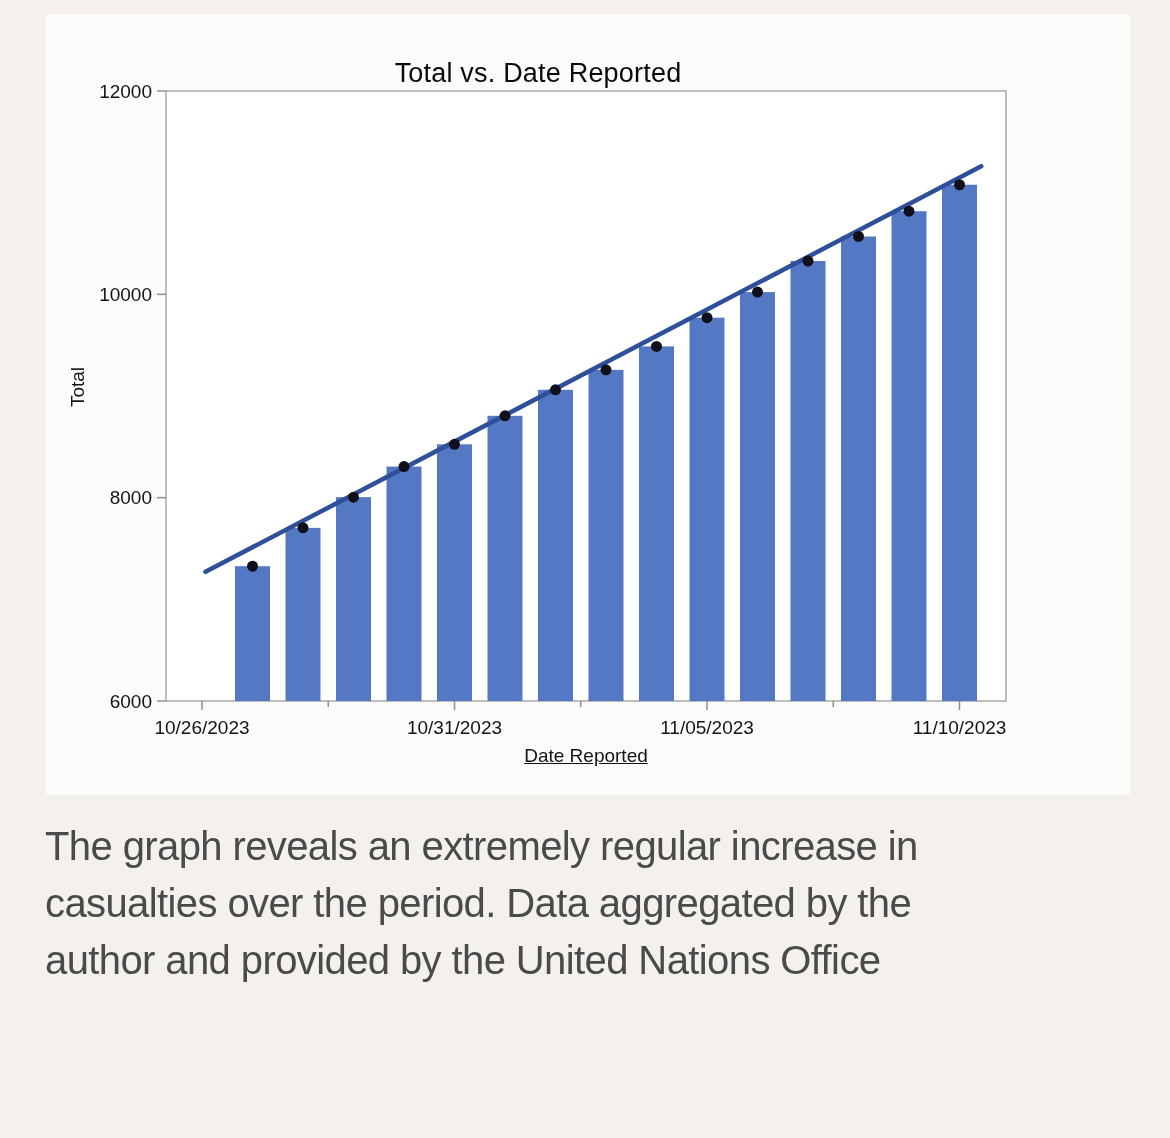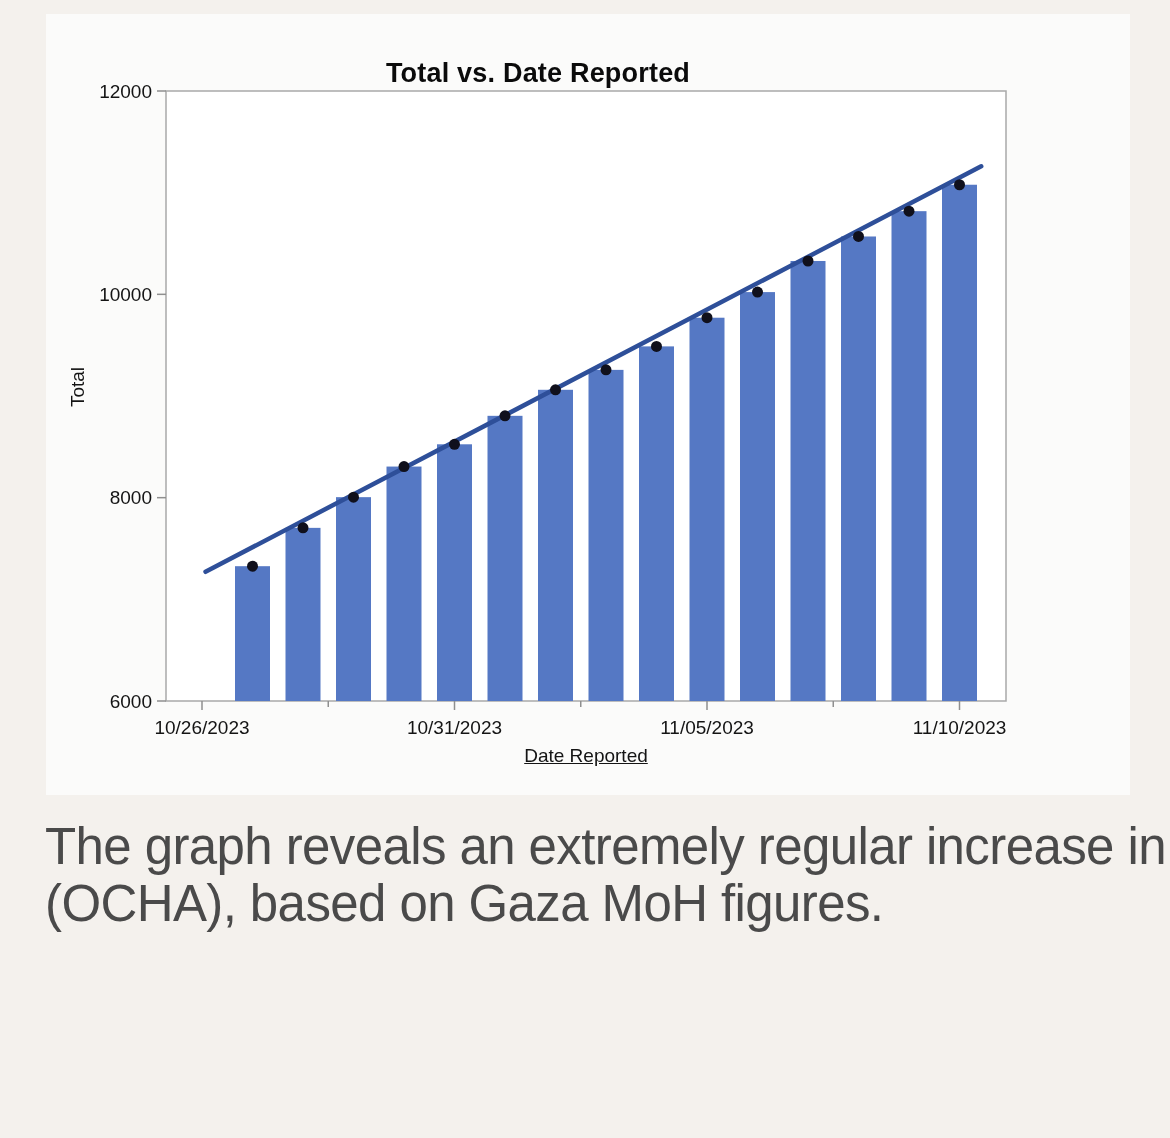--- a/index.html
+++ b/index.html
@@ -22,21 +22,21 @@
     height: 781px;
     background: #fbfbfa;
   }
   .chart-title {
     position: absolute;
     left: 24px;
     top: 44px;
     width: 936px;
     text-align: center;
     font-size: 27px;
-    font-weight: bold;
+    font-weight: normal;
     color: #0b0b0b;
     letter-spacing: 0.2px;
   }
   .chart-svg {
     position: absolute;
     left: 0;
     top: 0;
   }
   .y-axis-label {
     position: absolute;
@@ -59,21 +59,21 @@
     text-align: center;
     font-size: 19px;
     color: #141414;
     text-decoration: underline;
   }
   .caption {
     position: absolute;
     left: 45px;
     top: 818px;
     width: 1090px;
-    font-size: 51px;
+    font-size: 40px;
     line-height: 57px;
     color: #4a4a4a;
     letter-spacing: -0.6px;
   }
   .caption-line {
     white-space: nowrap;
   }
   svg text {
     font-family: "Liberation Sans", sans-serif;
     fill: #141414;
@@ -136,14 +136,15 @@
       <circle cx="863" cy="197.17000000000002" r="5.5" fill="#10101c"></circle>
       <circle cx="913.5" cy="170.73666666666668" r="5.5" fill="#10101c"></circle>
     </svg>
   <div class="chart-title">Total vs. Date Reported</div>
   <div class="y-axis-label">Total</div>
   <div class="x-axis-label">Date Reported</div>
 </div>
 
 <div class="caption">
   <div class="caption-line">The graph reveals an extremely regular increase in</div>
-  <div class="caption-line">(OCHA), based on Gaza MoH figures.</div>
+  <div class="caption-line">casualties over the period. Data aggregated by the</div>
+  <div class="caption-line">author and provided by the United Nations Office</div>
 </div>
 
 </body></html>

